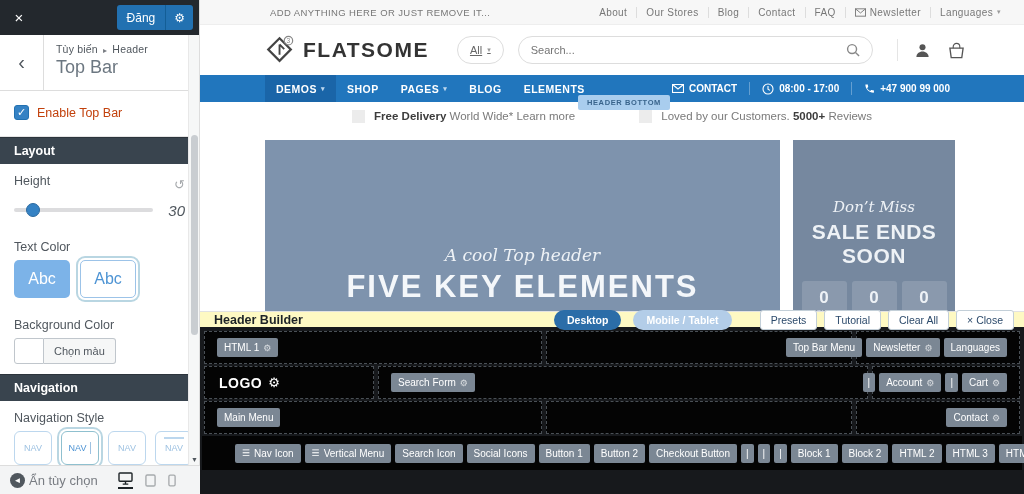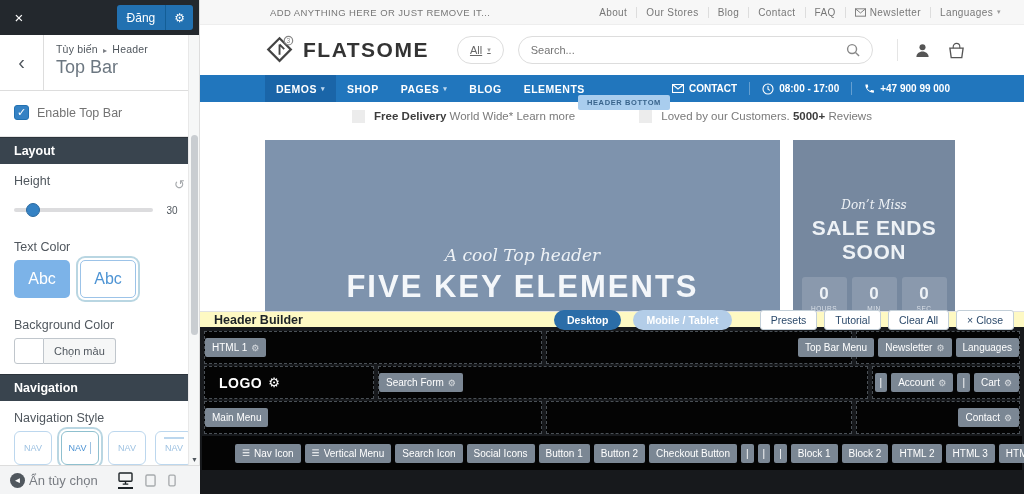--- a/index.html
+++ b/index.html
@@ -17,30 +17,30 @@
 
   .cust-head { height:56px; display:flex; border-bottom:1px solid #ddd; background:#fff; }
   .back-btn { width:44px; border-right:1px solid #ddd; display:flex; align-items:center; justify-content:center; color:#50575e; font-size:20px; cursor:pointer; }
   .head-text { padding:8px 0 0 12px; }
   .crumb { font-size:10.5px; color:#50575e; letter-spacing:.2px; }
   .crumb .sep { font-size:8px; color:#787c82; margin:0 2px; }
   .panel-title { font-size:18px; color:#6c7781; margin-top:2px; font-weight:400; }
 
   .enable-row { padding:14px 14px 16px 14px; border-bottom:1px solid #e5e5e5; display:flex; align-items:center; gap:8px; }
   .checkbox { width:15px; height:15px; background:#3582c4; border:1px solid #2271b1; border-radius:3px; color:#fff; font-size:11px; line-height:13px; text-align:center; cursor:pointer; }
-  .enable-label { font-size:12.5px; color:#737373; }
+  .enable-label { font-size:12.5px; color:#c2410c; }
 
   .section-header { background:#39444e; color:#fff; font-size:12.5px; font-weight:bold; padding:6px 14px; border-top:1px solid #2c343c; }
   .control { padding:10px 14px; }
   .ctl-label { font-size:12.5px; color:#50575e; margin-bottom:6px; }
   .height-grid { display:grid; grid-template-columns:1fr 26px; row-gap:6px; align-items:center; }
   .reset-icon { color:#a7aaad; font-size:13px; text-align:right; cursor:pointer; }
   .slider { position:relative; height:4px; background:#dcdcde; border-radius:2px; margin:8px 6px 8px 0; cursor:pointer; }
   .slider-thumb { position:absolute; left:14%; top:50%; transform:translate(-50%,-50%); width:14px; height:14px; border-radius:50%; background:#3582c4; border:1px solid #2c6aa0; }
-  .slider-val { font-size:10px; color:#50575e; text-align:center; }
+  .slider-val { font-size:15px; color:#50575e; text-align:right;font-style:italic; }
 
   .swatch-row { display:flex; gap:10px; margin-top:4px; }
   .swatch { width:56px; height:38px; border-radius:5px; display:flex; align-items:center; justify-content:center; font-size:16px; cursor:pointer; }
   .swatch-blue { background:#7cb3e8; color:#fff; }
   .swatch-white { background:#fff; color:#4e94d4; border:1px solid #9cc3e8; box-shadow:0 0 0 2px #fff, 0 0 0 4px #b9d6e2; }
 
   .bg-color-row { display:flex; margin-top:4px; }
   .bg-swatch { width:30px; height:26px; background:#fff; border:1px solid #c0c6cc; border-radius:3px 0 0 3px; cursor:pointer; }
   .choose-btn { height:26px; background:#f6f7f7; border:1px solid #c0c6cc; border-left:none; border-radius:0 3px 3px 0; font-size:11px; color:#50575e; padding:0 10px; cursor:pointer; font-family:inherit; }
 
@@ -98,41 +98,41 @@
   .benefit .sq { width:13px; height:13px; background:#ececec; }
   .b-bold { color:#3c3c3c; font-weight:bold; }
 
   .hb-tooltip { position:absolute; left:378px; top:95px; background:#a9cdee; color:#39648c; font-size:7.5px; font-weight:bold; letter-spacing:.6px; padding:3px 9px; border-radius:2px; z-index:3; }
 
   .pv-page { display:flex; gap:13px; padding:10px 0 0 65px; background:#fff; }
   .hero { width:515px; height:300px; background:#7e93ad; display:flex; flex-direction:column; align-items:center; text-align:center; }
   .hero-sub { margin-top:105px; font-family:"DejaVu Serif", serif; font-style:italic; font-size:17px; color:#eef2f6; }
   .hero-title { margin-top:4px; font-size:31px; font-weight:bold; letter-spacing:2px; color:#f4f7fa; }
   .sale-card { width:162px; height:300px; background:#76889f; display:flex; flex-direction:column; align-items:center; text-align:center; color:#eef2f6; }
-  .sale-script { margin-top:58px; font-family:"DejaVu Serif", serif; font-style:italic; font-size:12px; }
+  .sale-script { margin-top:58px; font-family:"DejaVu Serif", serif; font-style:italic; font-size:15px; }
   .sale-title { margin-top:4px; font-size:21px; font-weight:bold; line-height:1.15; letter-spacing:.5px; width:130px; }
   .countdown { display:flex; gap:5px; margin-top:13px; }
   .cd-box { width:45px; height:42px; background:rgba(255,255,255,.15); border-radius:3px; display:flex; flex-direction:column; align-items:center; justify-content:center; }
   .cd-num { font-size:17px; font-weight:bold; }
   .cd-unit { font-size:6.5px; letter-spacing:.5px; opacity:.8; margin-top:1px; }
 
   
   .builder { position:absolute; left:200px; bottom:0; width:824px; height:183px; z-index:10; display:flex; flex-direction:column; }
   .hb-bar { height:16px; background:#fef9c3; border-top:1px solid #e2e2e2; display:flex; align-items:center; position:relative; }
   .hb-title { margin-left:14px; font-size:12.5px; font-weight:bold; color:#1d2327; }
   .hb-modes { position:absolute; left:354px; display:flex; gap:12px; }
   .mode-pill { border:none; border-radius:12px; color:#fff; font-size:10.5px; padding:4px 13px; cursor:pointer; font-family:inherit; font-weight:bold; }
   .mode-desktop { background:#2b6da8; }
   .mode-mobile { background:#b3cde8; }
   .hb-actions { margin-left:auto; margin-right:10px; display:flex; gap:7px; }
   .hb-btn { background:#fff; border:1px solid #c3cfd8; border-radius:3px; color:#2c4a6b; font-size:10.5px; padding:3px 10px; cursor:pointer; font-family:inherit; }
 
   .hb-rows { flex:1; background:#17191c; padding:4px 2px 0 2px; display:flex; flex-direction:column; }
   .hb-row { height:33px; display:flex; gap:4px; padding:0 2px; margin-bottom:2px; }
-  .hb-cell { background:#040404; border:1px dashed #4a5056; display:flex; align-items:center; gap:4px; padding:0 0; }
+  .hb-cell { background:#040404; border:1px dashed #4a5056; display:flex; align-items:center; gap:4px; padding:0 12px; }
   .c1 { width:338px; } .c2 { flex:1; } .c3 { width:164px; justify-content:flex-end; }
   .logo-cell { width:170px; justify-content:flex-start; padding-left:14px; gap:6px; }
   .mid-cell { flex:1; } .acct-cell { width:148px; justify-content:flex-end; }
   .logo-big { color:#fff; font-size:14px; font-weight:bold; letter-spacing:.5px; }
   .logo-gear { color:#fff; font-size:13px; }
 
   .chip { background:#7b8794; color:#fff; font-size:10px; padding:4px 7px; border-radius:2px; display:inline-flex; align-items:center; gap:4px; cursor:grab; white-space:nowrap; }
   .chip .gear-sm { font-size:9px; opacity:.7; }
   .chip .burger { font-size:9px; }
   .chip-div { padding:4px 5px; }

